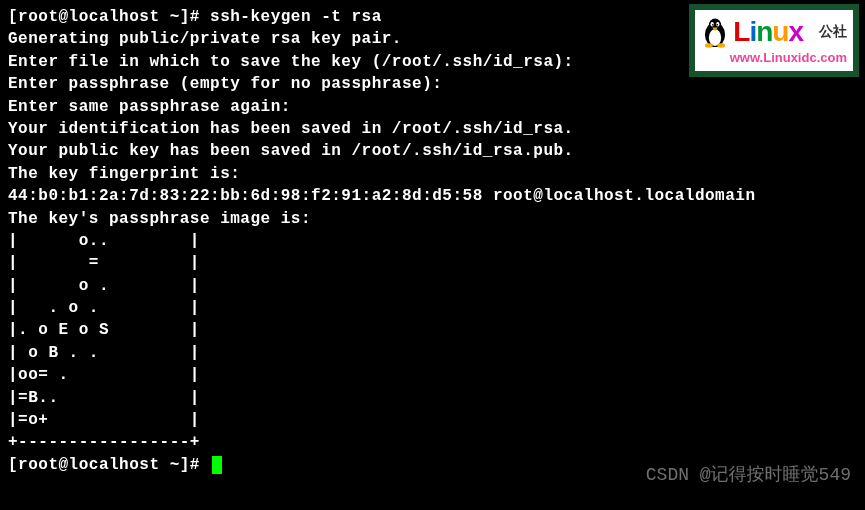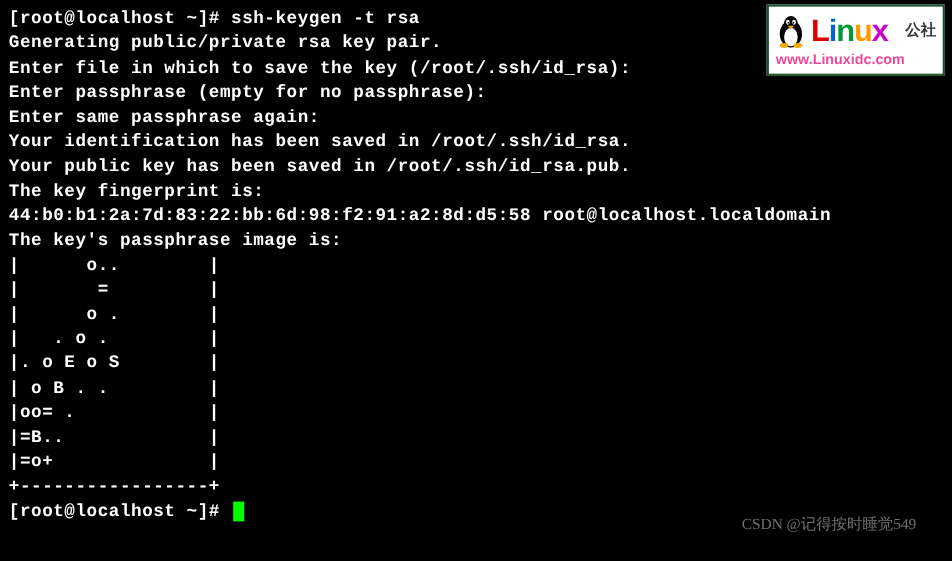--- a/index.html
+++ b/index.html
@@ -31,21 +31,22 @@
       background: #00ff00;
       vertical-align: middle;
       margin-left: 2px;
     }
     .logo-box {
       position: absolute;
       top: 4px;
       right: 6px;
       background: #fff;
       padding: 2px 6px 4px 6px;
-      border: 2px solid #14532d;
+      border: 6px solid #14532d;
+      text-align: right;
       font-family: Arial, sans-serif;
     }
     .logo-main {
       display: flex;
       align-items: center;
       gap: 4px;
     }
     .penguin {
       width: 28px;
       height: 34px;
@@ -73,24 +74,24 @@
     }
     .logo-url {
       font-size: 13px;
       color: #ec4899;
       font-weight: bold;
       margin-top: -2px;
     }
     .watermark {
       position: absolute;
       bottom: 22px;
-      right: 32px;
+      right: 14px;
       color: rgba(200,200,200,0.55);
-      font-family: Liberation Serif, serif;
-      font-size: 14px;
+      font-family: Liberation Mono, monospace;
+      font-size: 18px;
     }
   </style>
 </head>
 <body>
 
 <div>
   <div class="terminal-line"><span>[root@localhost ~]# </span><span>ssh-keygen -t rsa</span></div>
   <div class="terminal-line">Generating public/private rsa key pair.</div>
   <div class="terminal-line">Enter file in which to save the key (/root/.ssh/id_rsa):</div>
   <div class="terminal-line">Enter passphrase (empty for no passphrase):</div>

